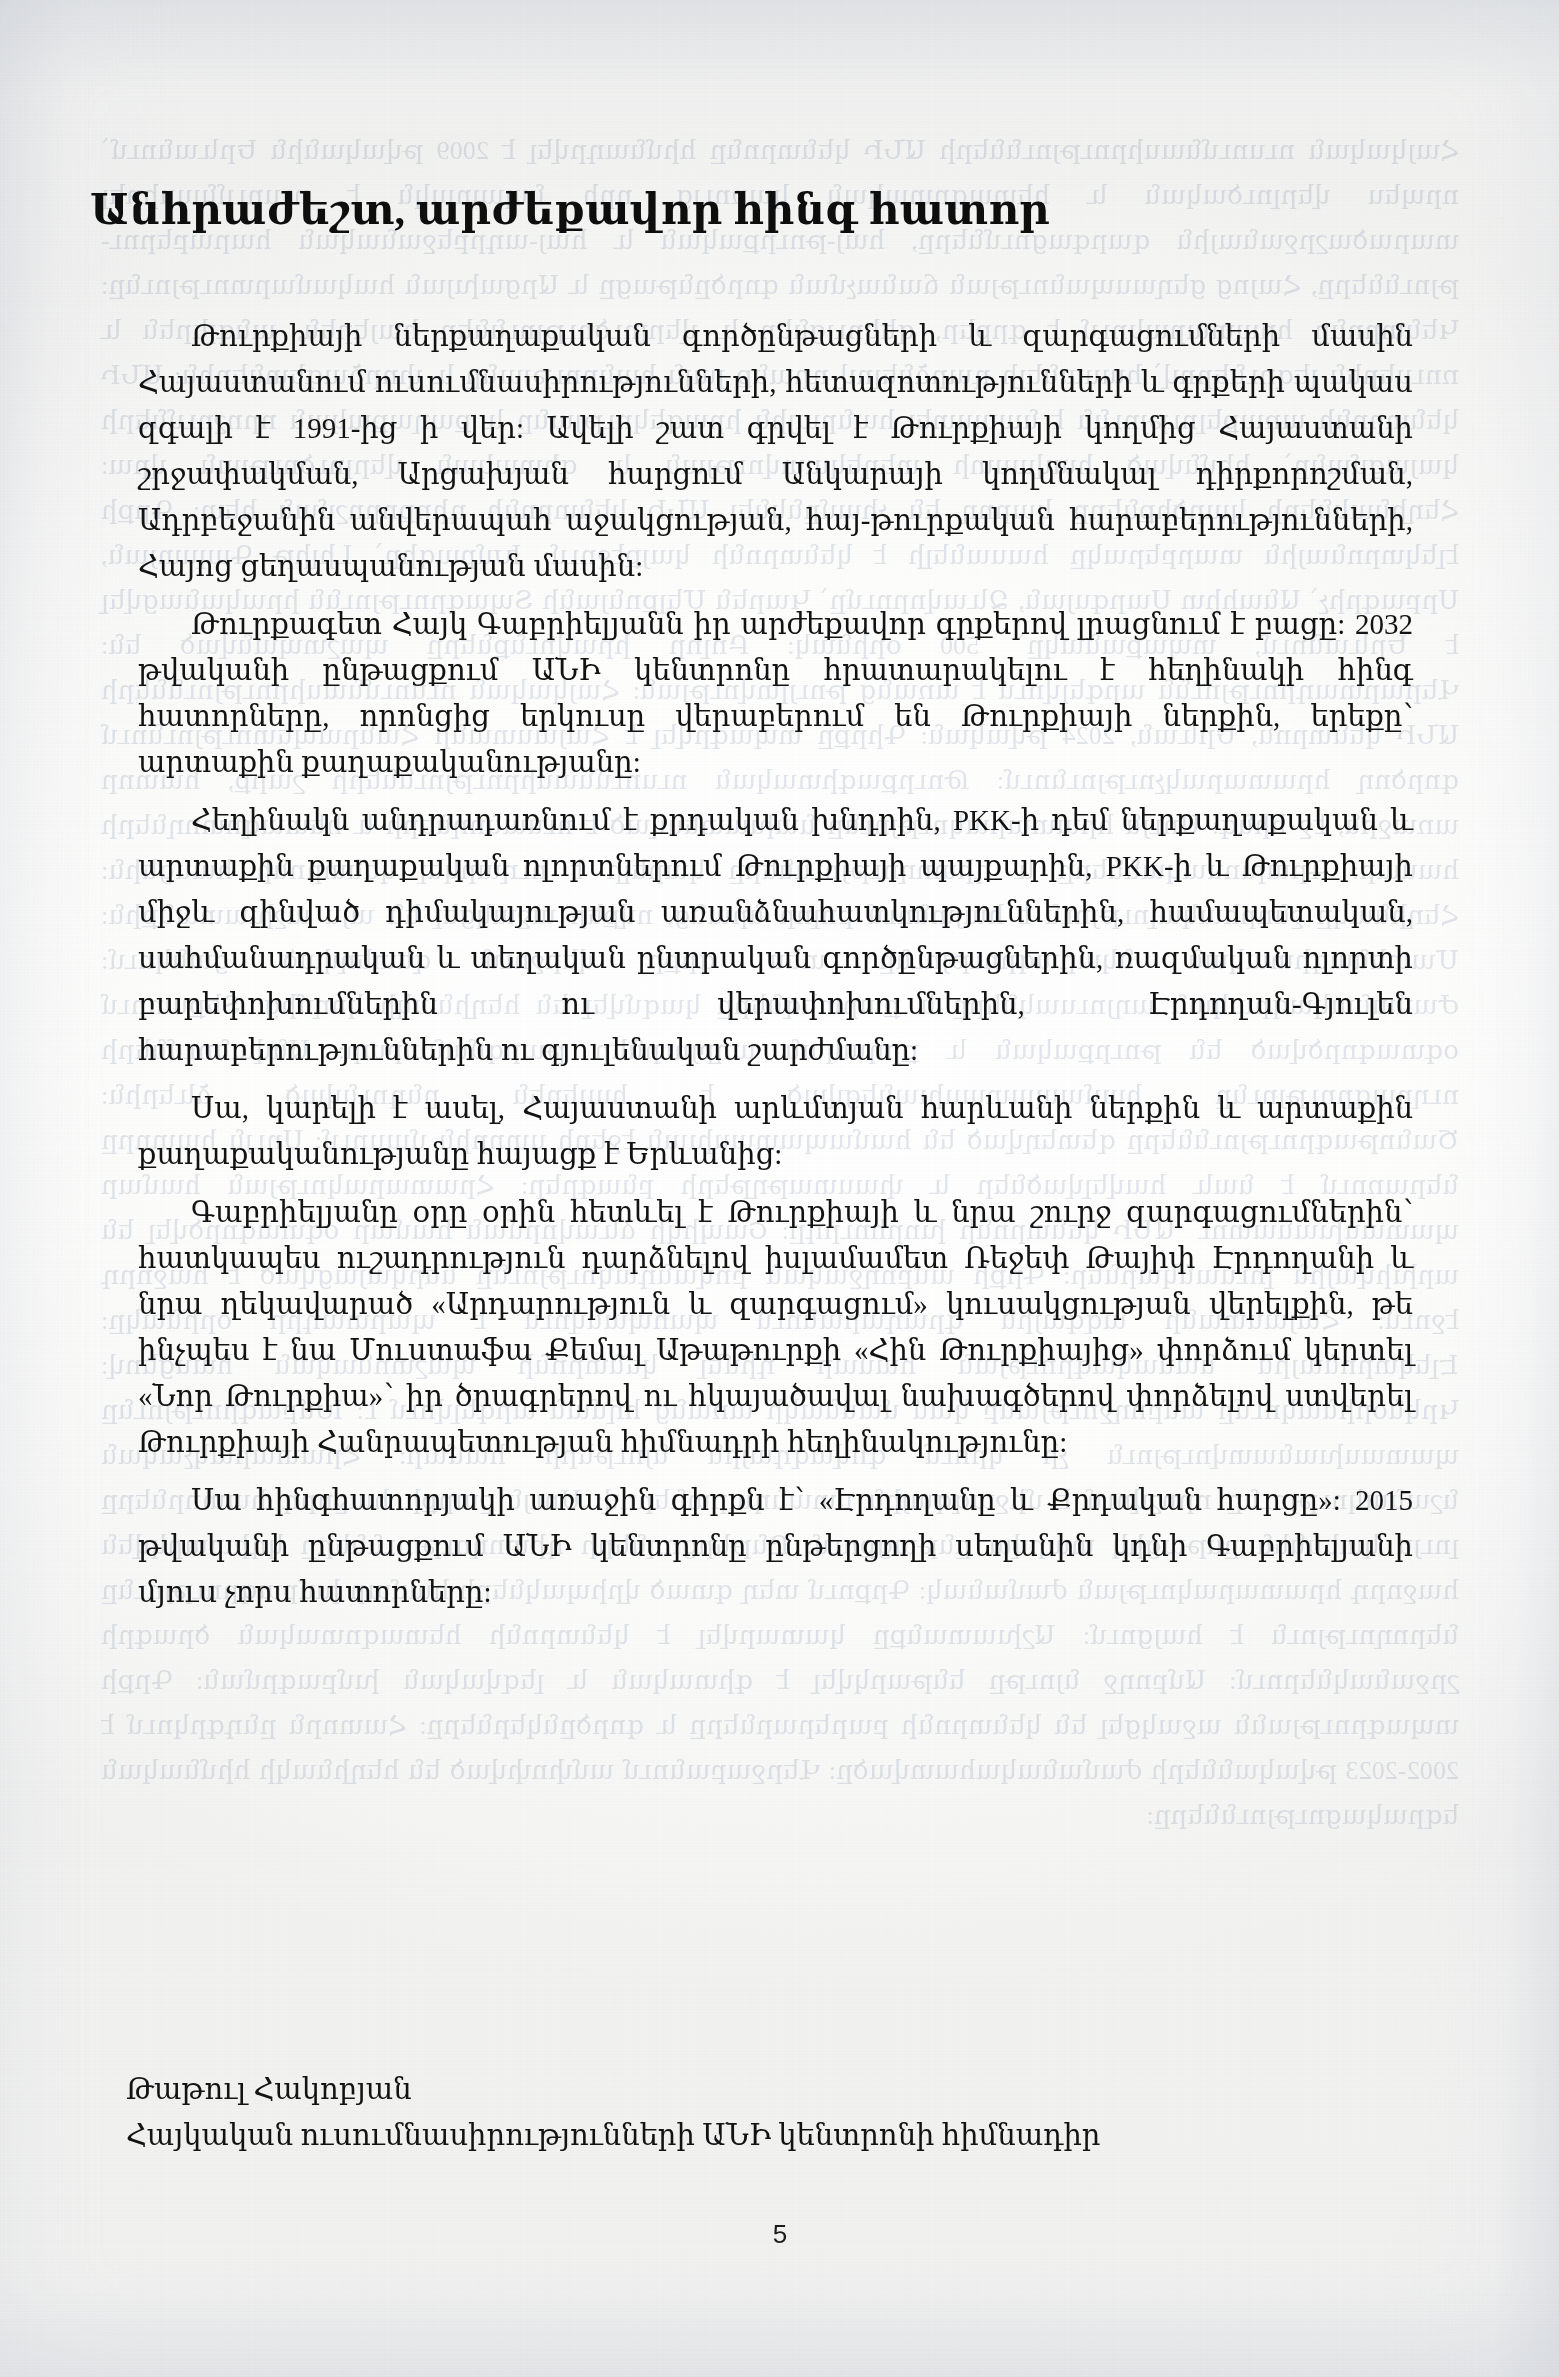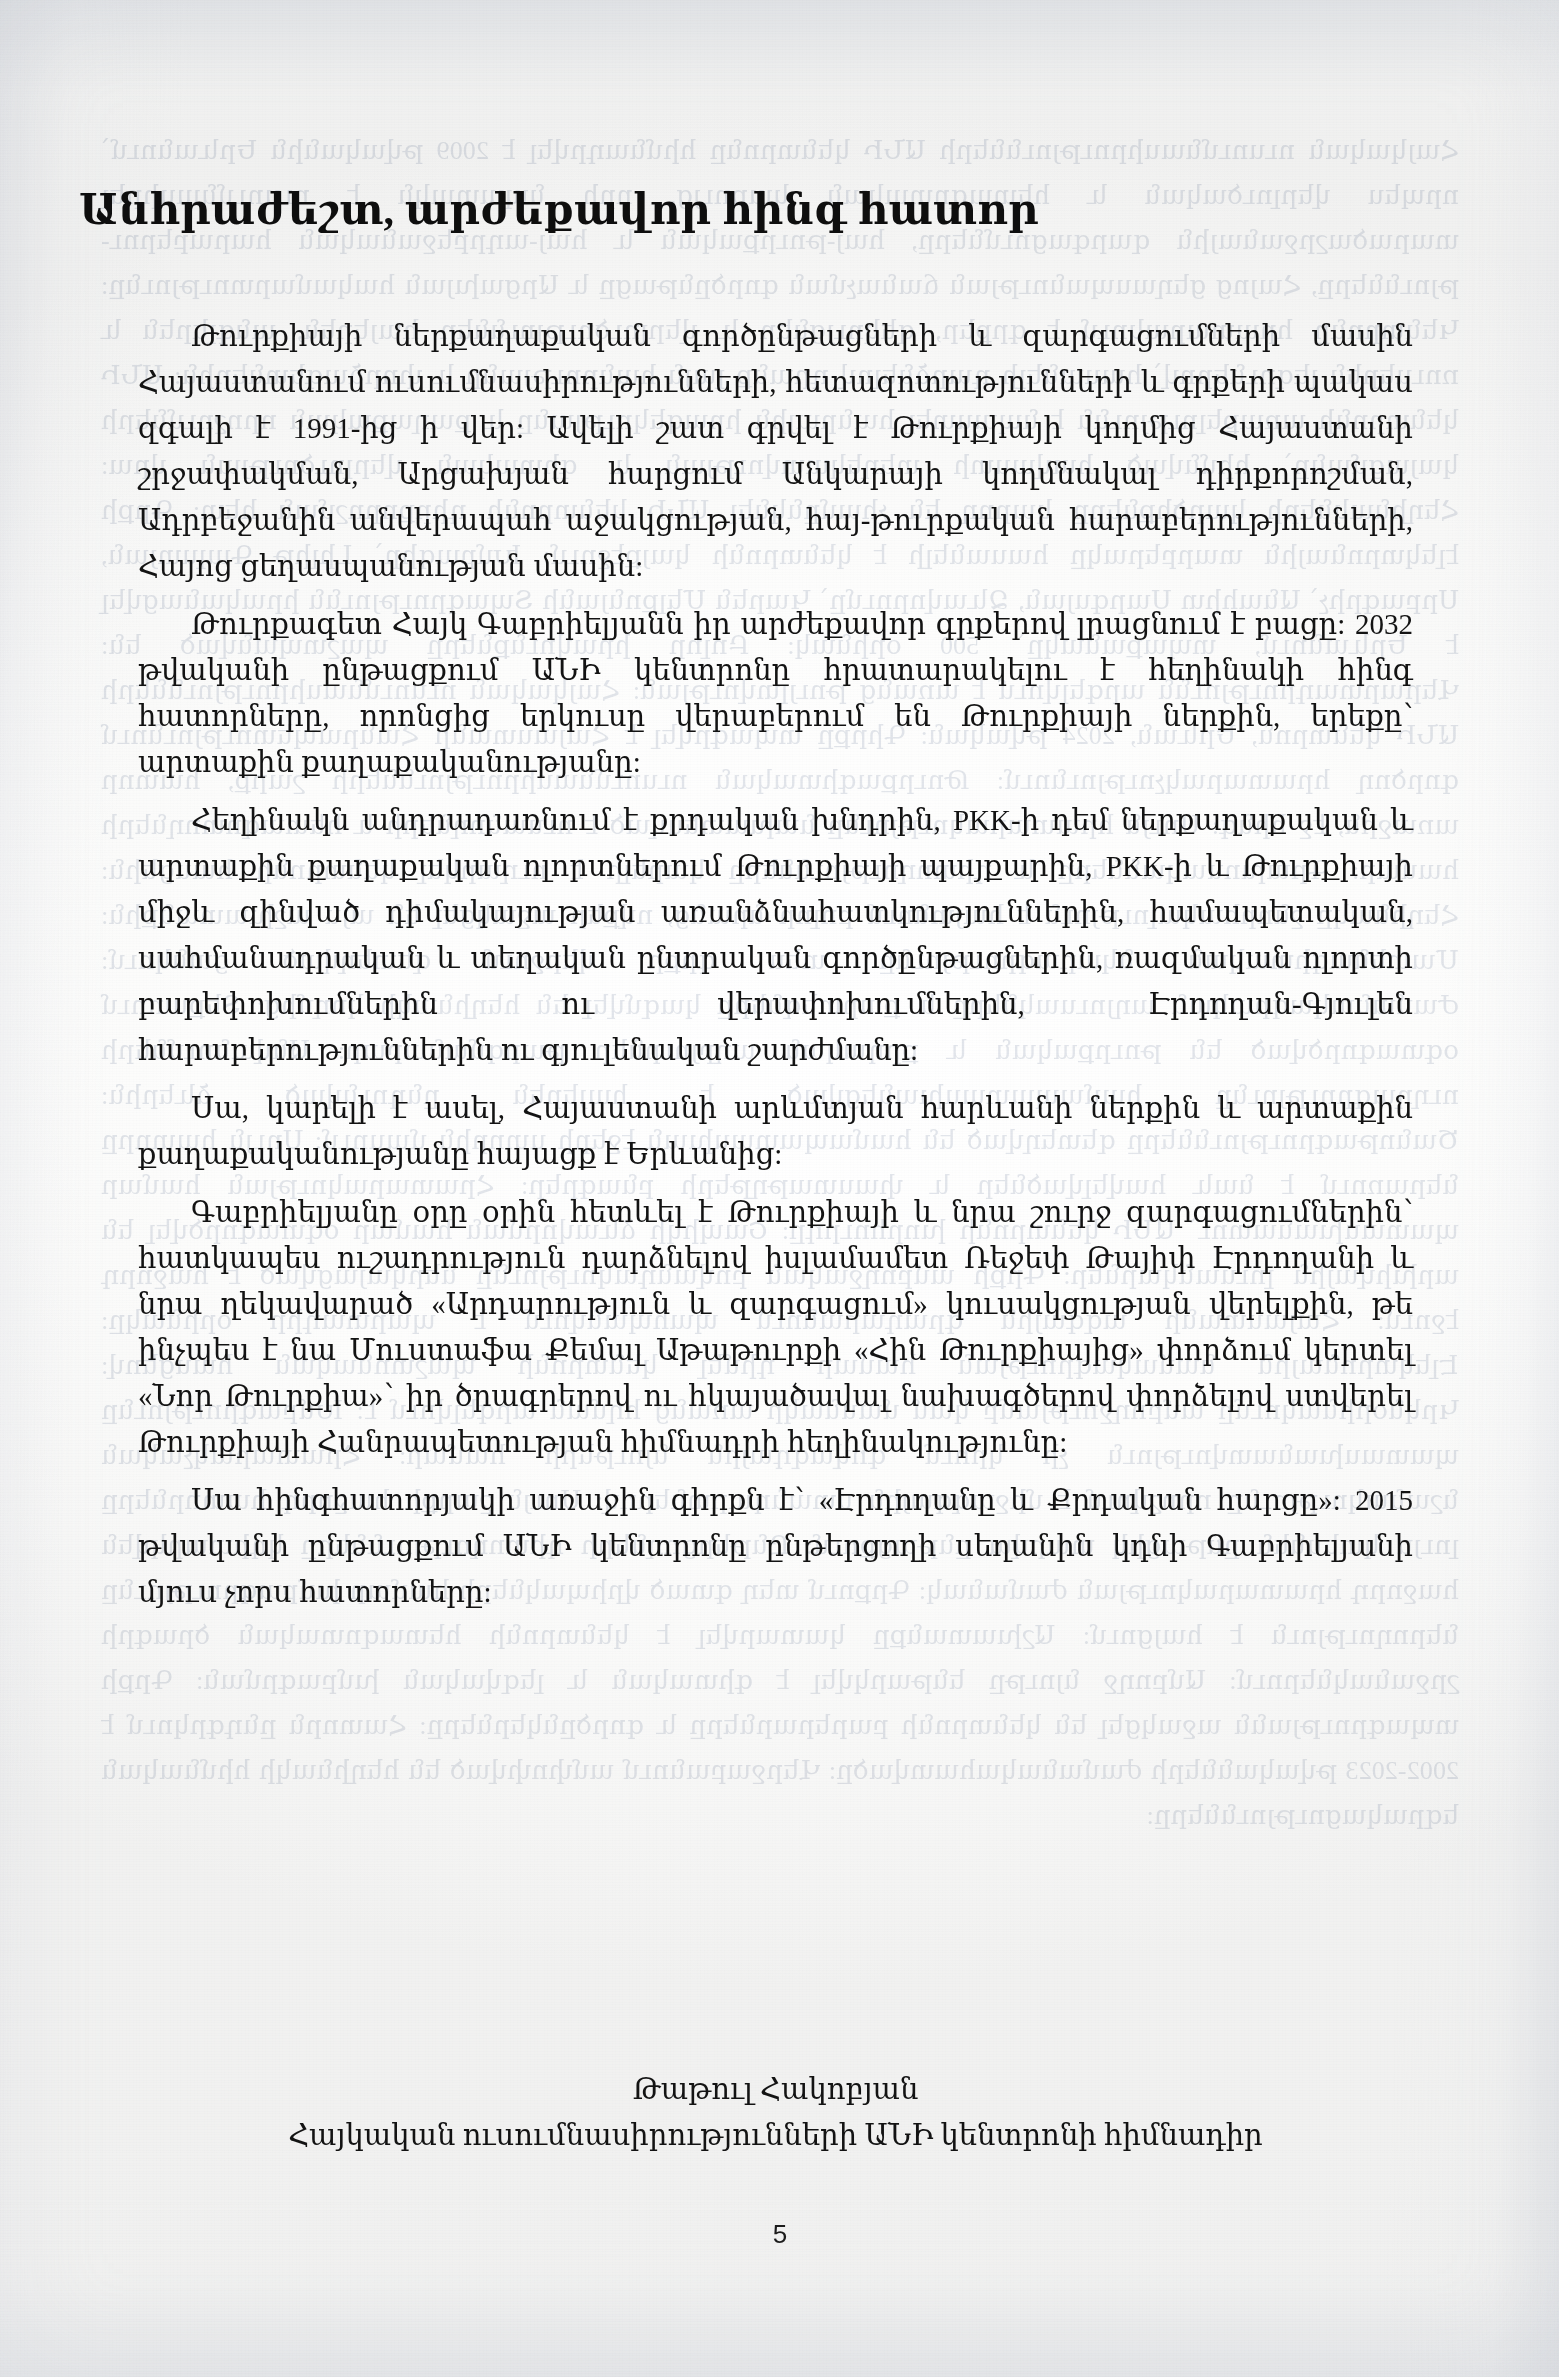--- a/index.html
+++ b/index.html
@@ -83,20 +83,21 @@
     position: absolute;
     left: 79px;
     top: 158px;
     width: 982px;
     font-size: 42px;
     font-weight: 700;
     letter-spacing: 0.2px;
     line-height: 1.15;
     color: #0e0e0e;
     text-rendering: optimizeLegibility;
+    text-align: center;
   }
 
   .body-col {
     position: absolute;
     left: 126px;
     top: 301px;
     width: 1299px;
   }
 
   p.para {
@@ -109,21 +110,21 @@
     hyphens: manual;
     word-spacing: 0.4px;
     color: #131313;
   }
 
   .sig-block {
     position: absolute;
     left: 126px;
     top: 2066px;
     width: 1299px;
-    text-align: center;
+    text-align: left;
     font-size: 29px;
     line-height: 46px;
     color: #131313;
   }
   .sig-name {
     display: block;
     font-style: normal;
   }
   .sig-role {
     display: block;

